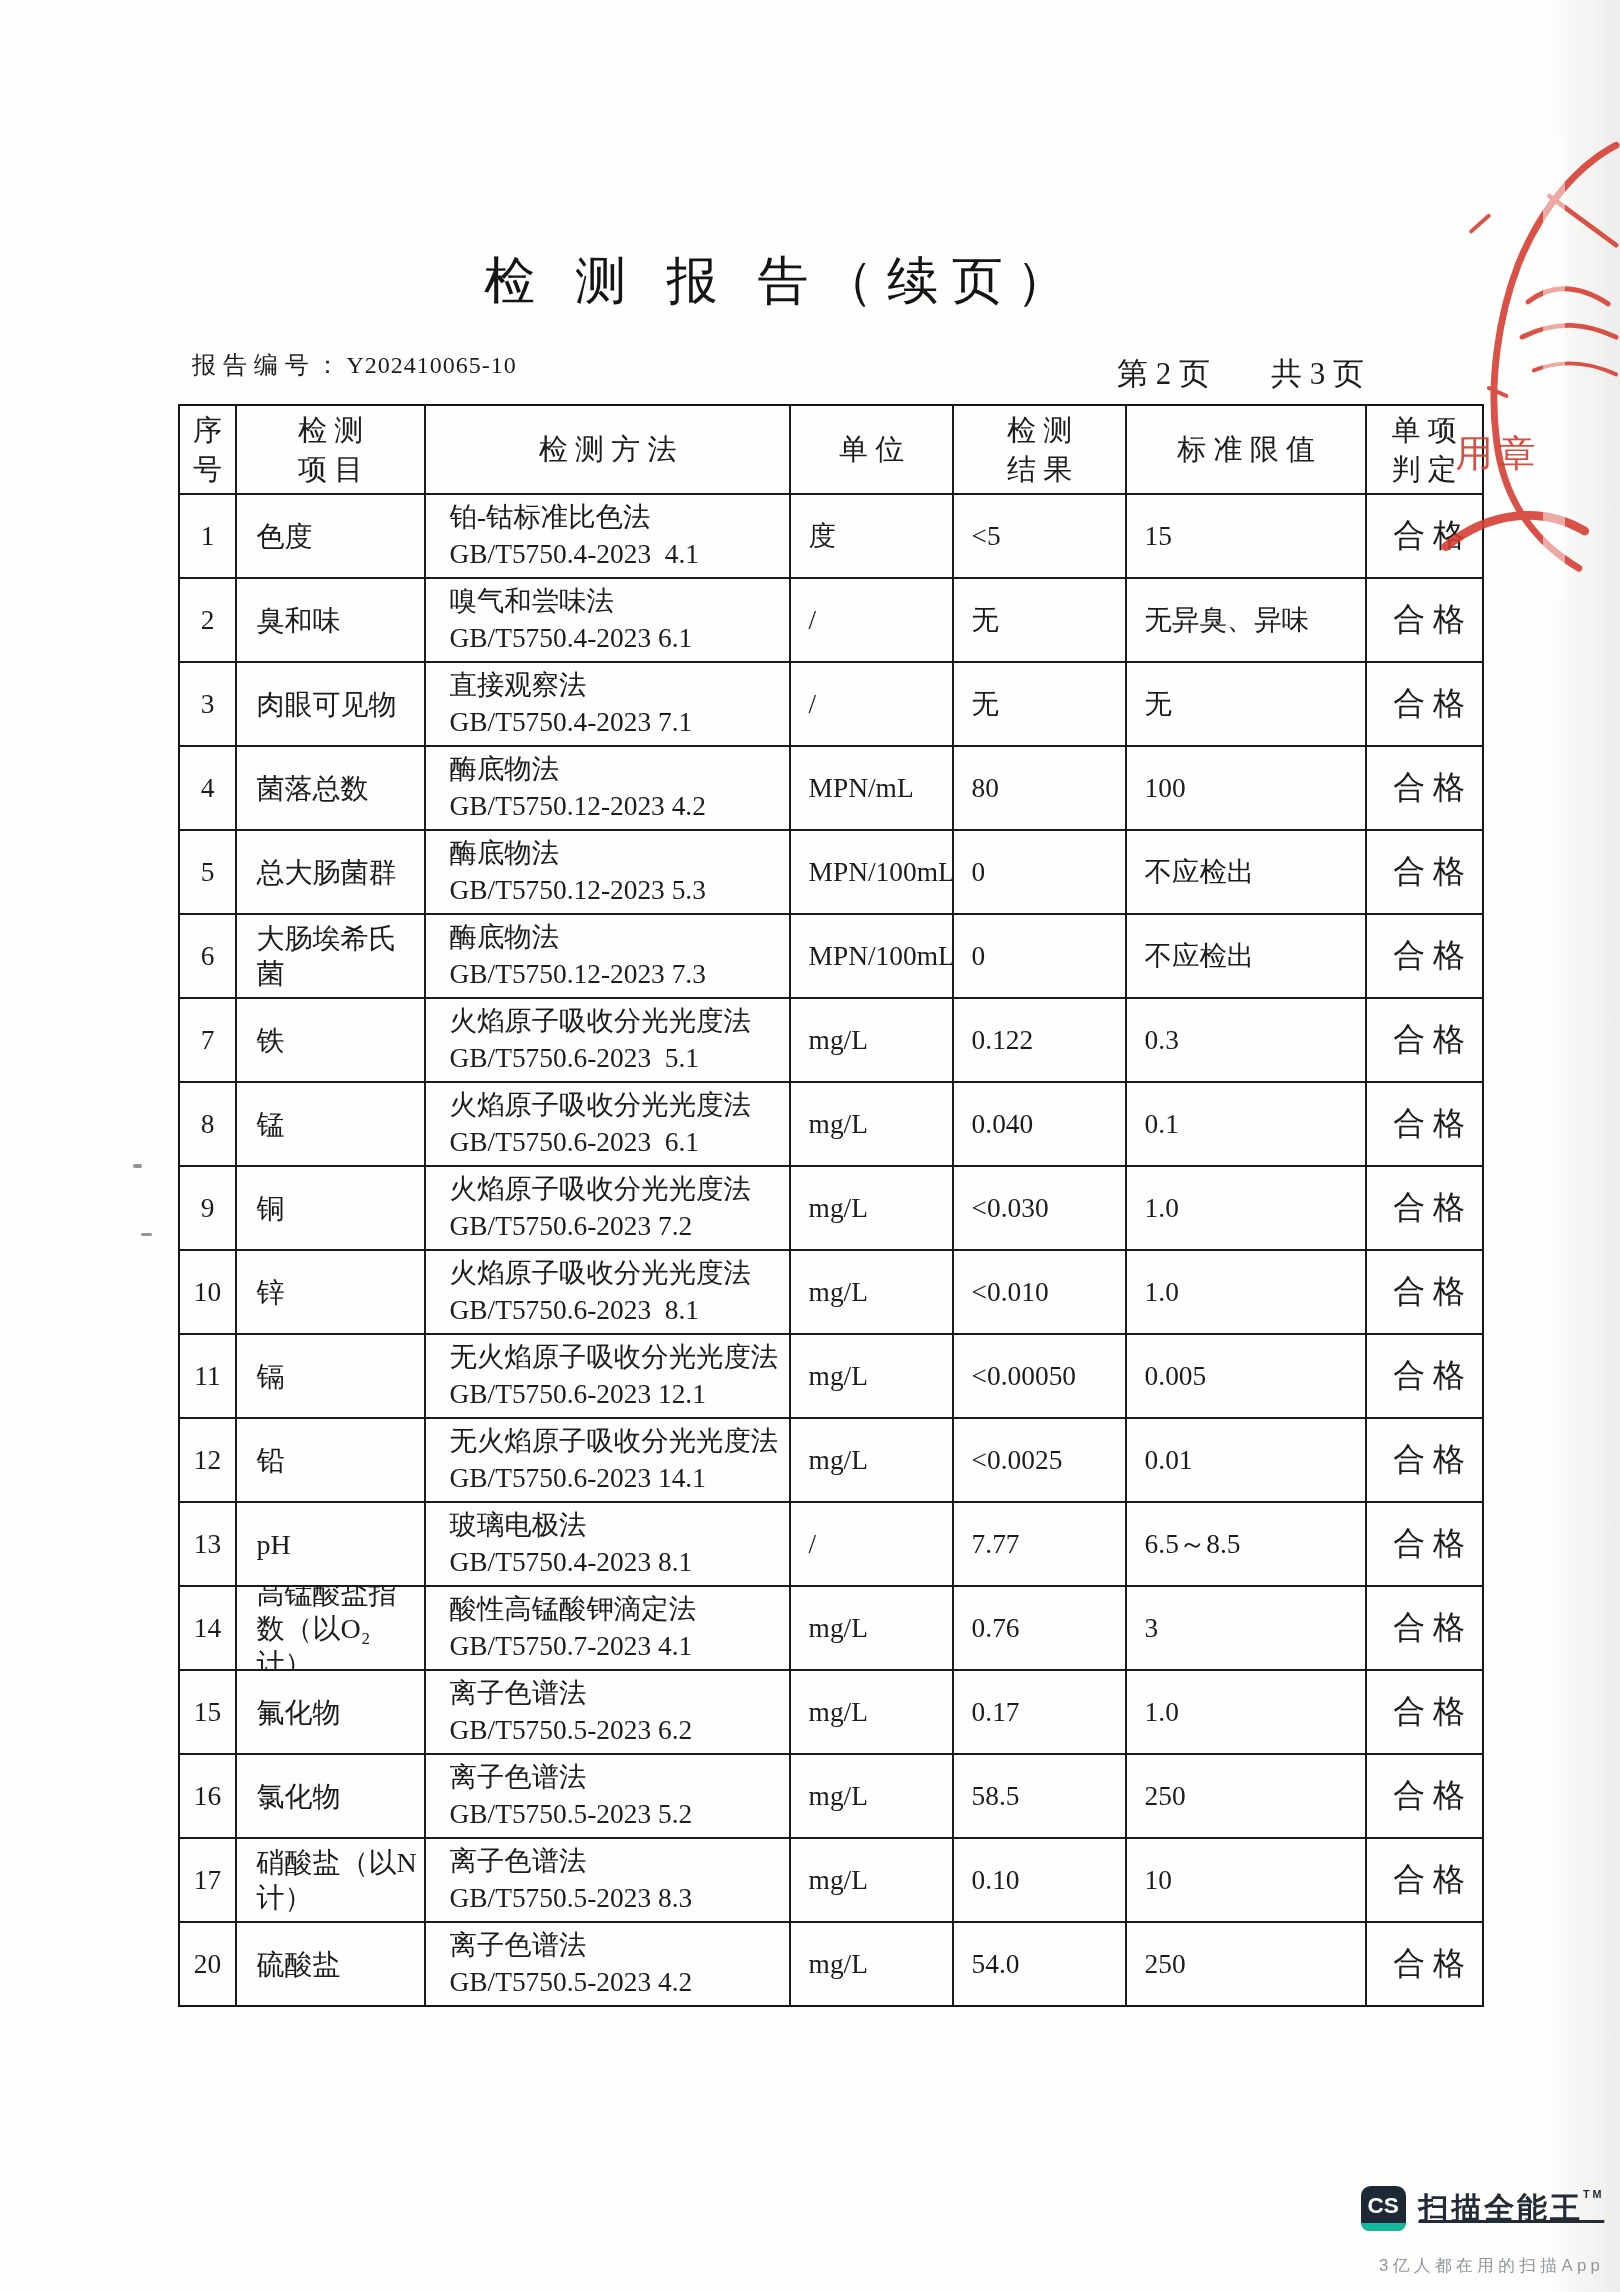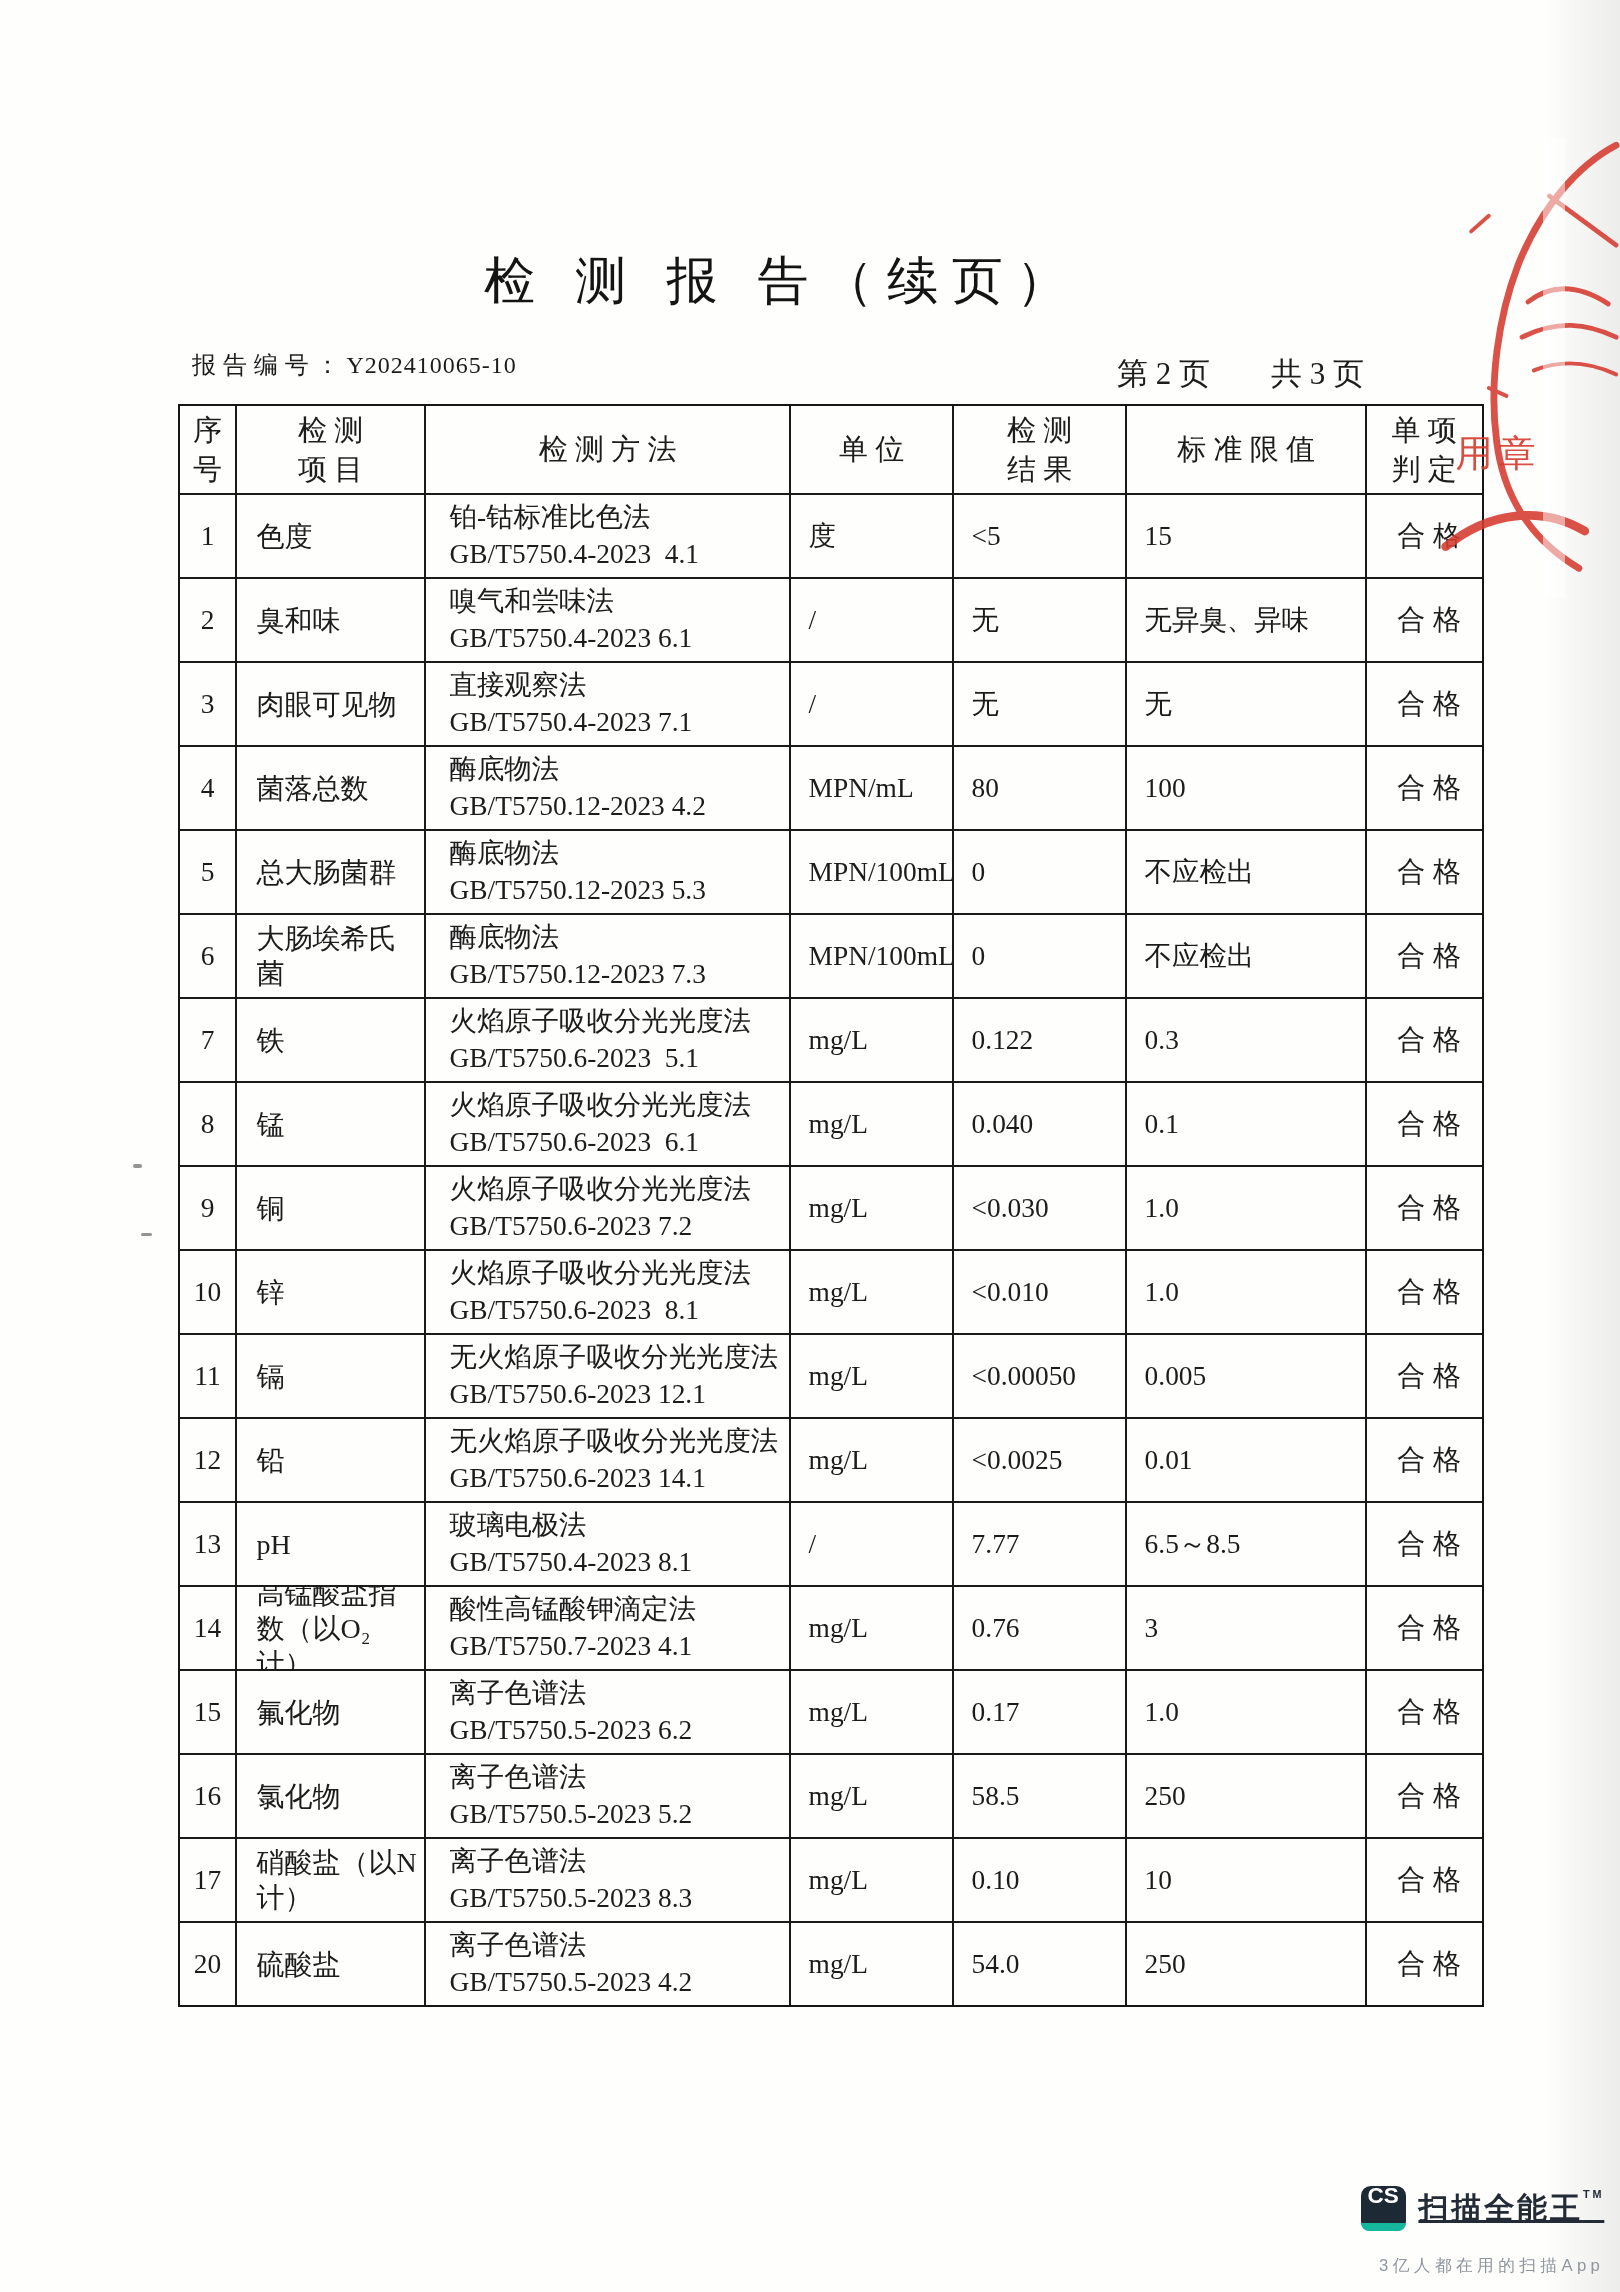--- a/index.html
+++ b/index.html
@@ -24,35 +24,35 @@
   .trow:last-child{border-bottom:none;}
   .cell{border-right:2px solid #1a1a1a;box-sizing:border-box;display:flex;flex-direction:column;justify-content:center;overflow:hidden;}
   .cell:last-child{border-right:none;}
   .th{align-items:center;text-align:center;font-size:29px;line-height:39px;}
   .center{align-items:center;text-align:center;}
   .c0{font-size:27.4px;}
   .c1{padding-left:19.6px;padding-right:5.9px;font-size:28px;line-height:35px;justify-content:center;}
   .c2{padding-left:23.5px;font-size:27.4px;justify-content:space-evenly;line-height:31px;}
   .c2 .std{white-space:pre;}
   .c3,.c4,.c5{padding-left:17.6px;font-size:27.4px;}
-  .c6{font-size:28px;letter-spacing:7.8px;padding-left:18px;}
+  .c6{font-size:32px;letter-spacing:7.8px;padding-left:18px;}
   
   .stamp{position:absolute;top:137px;right:0;width:188px;height:461px;pointer-events:none;}
   .stamp svg{display:block;}
   .stamp-fold{position:absolute;top:137px;right:55px;width:21.6px;height:461px;background:rgba(255,255,255,0.5);}
   
   .artifact{position:absolute;background:#3a3a3a;opacity:.55;border-radius:2px;}
   .a1{left:133px;top:1164px;width:8.8px;height:3.9px;}
   .a2{left:141px;top:1233px;width:10.8px;height:2.9px;}
   
   .footer{position:absolute;right:15.7px;bottom:15.7px;display:flex;flex-direction:column;align-items:flex-end;
           font-family:"Liberation Sans","DejaVu Sans",sans-serif;}
   .logo-row{display:flex;align-items:center;gap:12.7px;}
   .cs-icon{width:45px;height:45px;border-radius:9.8px;background:#1e2936;position:relative;
-           display:flex;align-items:flex-start;justify-content:center;}
+           display:flex;align-items:center;justify-content:center;}
   .cs-band{position:absolute;left:0;right:0;bottom:0;height:8.8px;background:#16b89d;border-radius:0 0 9.8px 9.8px;}
   .cs-letters{position:relative;color:#ffffff;font-weight:bold;font-size:22.5px;letter-spacing:0px;top:-2.9px;}
   .cs-name{font-size:30px;font-weight:bold;color:#222b36;letter-spacing:2.9px;text-decoration:underline;}
   .cs-tm{font-size:10.8px;vertical-align:top;color:#222b36;}
   .cs-sub{margin-top:23px;font-size:16.7px;color:#8f969d;letter-spacing:4.4px;}
 </style>
 </head>
 <body>
 
 <div class="page">

